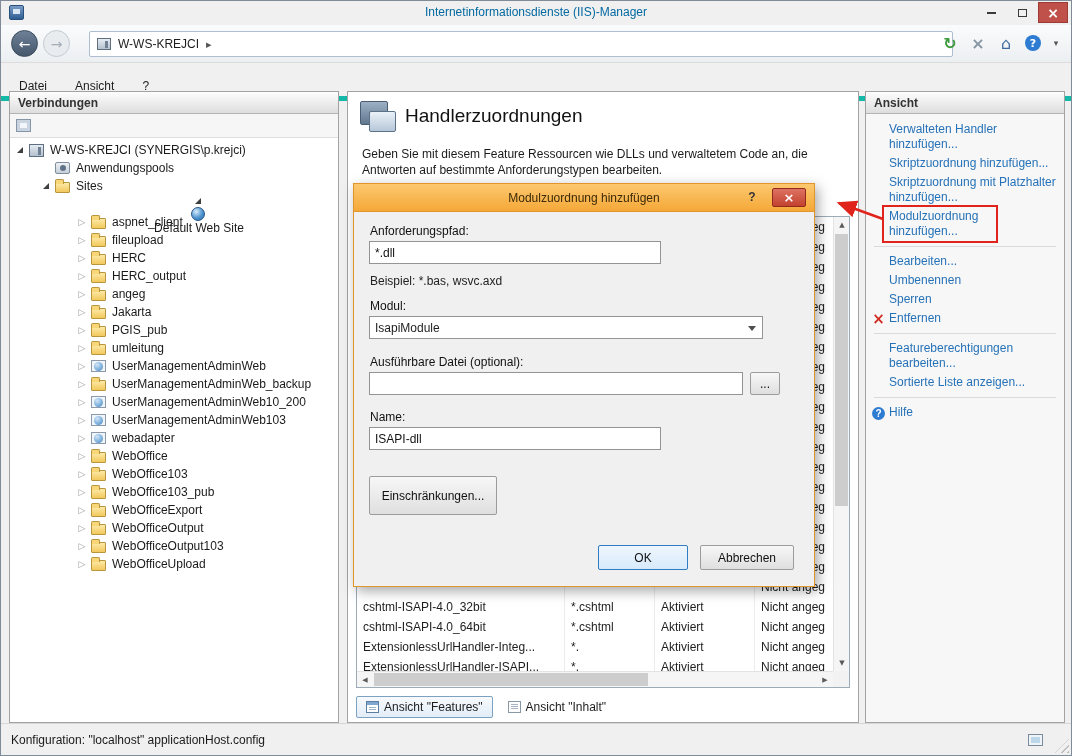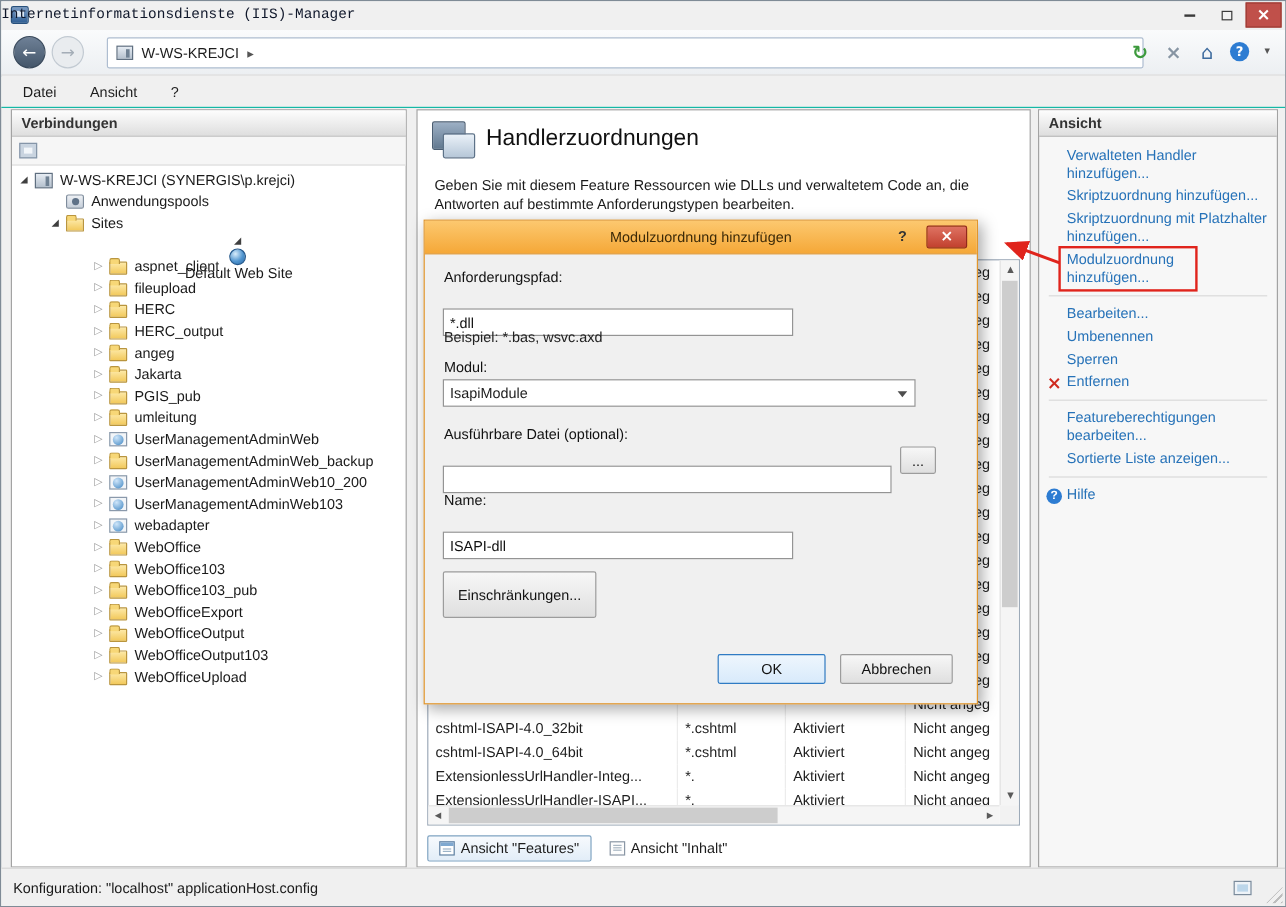--- a/index.html
+++ b/index.html
@@ -5,21 +5,21 @@
   * { margin:0; padding:0; box-sizing:border-box; }
   html,body { width:1072px; height:756px; overflow:hidden; }
   body { font-family:"Liberation Sans", sans-serif; font-size:12px; color:#1d1d1d; background:#d6d6d6; }
 
   #window { position:relative; width:1072px; height:756px; background:#f0f0f0; border:1px solid #7f8b96; overflow:hidden; }
 
   
   .titlebar { position:absolute; left:0; top:0; right:0; height:24px; background:#f0f0f0; }
   .app-ico { position:absolute; left:8px; top:4px; width:15px; height:15px; background:linear-gradient(#7a9cc6,#2f5e93); border:1px solid #27507c; border-radius:2px; }
   .app-ico::after { content:""; position:absolute; left:3px; top:3px; width:7px; height:5px; background:#d9e6f4; }
-  .title-text { position:absolute; left:0; right:0; top:4px; text-align:left; color:#0f172a;font-family:Liberation Mono, monospace; }
+  .title-text { position:absolute; left:0; right:0; top:4px; text-align:center; color:#0369a1; }
   .win-controls { position:absolute; right:3px; top:1px; display:flex; gap:1px; }
   .win-btn { width:30px; height:21px; display:flex; align-items:center; justify-content:center; background:#f0f0f0; }
   .glyph-min { width:9px; height:2px; background:#3a3a3a; }
   .glyph-max { width:9px; height:8px; border:1px solid #3a3a3a; }
   .win-btn.close { background:#c0504a; border:1px solid #9c3b34; }
   .glyph-close::before { content:"×"; color:#fff; font-size:14px; font-weight:bold; line-height:18px; font-family:"DejaVu Sans",sans-serif; }
 
   
   .toolbar { position:absolute; left:0; top:24px; right:0; height:38px; background:linear-gradient(#fafbfc,#eceff2); border-bottom:1px solid #dcdcdc; }
   .nav-btn { position:absolute; top:5px; width:27px; height:27px; border-radius:50%; display:flex; align-items:center; justify-content:center; font-family:"DejaVu Sans",sans-serif; }
@@ -35,21 +35,21 @@
   .tbi { width:18px; height:18px; display:flex; align-items:center; justify-content:center; font-family:"DejaVu Sans",sans-serif; }
   .tbi.refresh::before { content:"↻"; color:#3d9a3d; font-size:16px; font-weight:bold; }
   .tbi.stop::before { content:"×"; color:#8795a3; font-size:16px; font-weight:bold; }
   .tbi.home::before { content:"⌂"; color:#3e6b9e; font-size:16px; }
   .tbi.help { width:16px; height:16px; border-radius:50%; background:#2d7cd2; }
   .tbi.help::before { content:"?"; color:#fff; font-size:11px; font-weight:bold; }
   .tbi.caret { width:10px; }
   .tbi.caret::before { content:"▾"; color:#555; font-size:9px; }
 
   
-  .menubar { position:absolute; left:0; top:63px; right:0; height:26px; background:#f0f0f0; display:flex; align-items:center; padding-left:18px; gap:28px; border-bottom:1px solid #14b8a6; }
+  .menubar { position:absolute; left:0; top:74px; right:0; height:26px; background:#f0f0f0; display:flex; align-items:center; padding-left:18px; gap:28px; border-bottom:5px solid #14b8a6; }
   .menu-item { color:#1d1d1d; }
 
   
   .panel { position:absolute; top:90px; height:632px; background:#fff; border:1px solid #a3a3a3; }
   #connections-panel { left:8px; width:330px; }
   #content-panel { left:346px; width:512px; }
   #actions-panel { left:864px; width:200px; background:#f7f7f7; }
   .panel-header { height:22px; background:linear-gradient(#fdfdfd,#dedede); border-bottom:1px solid #b3b3b3; font-weight:bold; color:#333; padding:4px 8px; }
 
   
@@ -126,21 +126,21 @@
 
   
   #dialog { position:absolute; left:352px; top:182px; width:462px; height:404px; background:#f0f0f0; border:1px solid #e1952a; box-shadow:3px 4px 12px rgba(0,0,0,.35); z-index:40; }
   .dlg-titlebar { position:relative; height:28px; background:linear-gradient(#fcc86f,#f5a838); border-bottom:1px solid #e1952a; }
   .dlg-title { position:absolute; left:0; right:0; top:7px; text-align:center; color:#3c2a08; }
   .dlg-help { position:absolute; right:54px; top:6px; width:16px; height:16px; text-align:center; color:#333; font-weight:bold; cursor:pointer; }
   .dlg-close { position:absolute; right:8px; top:4px; width:34px; height:19px; background:linear-gradient(#de7262,#c2412f); border:1px solid #92291c; border-radius:2px; display:flex; align-items:center; justify-content:center; cursor:pointer; }
   .dlg-close::before { content:"×"; color:#fff; font-size:13px; font-weight:bold; font-family:"DejaVu Sans",sans-serif; }
   #dialog .f { position:absolute; }
   #dialog label { color:#111; }
-  #dialog input { border:1px solid #949494; background:#fff; font:12px "Liberation Sans",sans-serif; padding:2px 5px; color:#111;margin-top:16px; }
+  #dialog input { border:1px solid #949494; background:#fff; font:12px "Liberation Sans",sans-serif; padding:2px 5px; color:#111; }
   .l1 { left:16px; top:40px; }  .in1 { left:15px; top:57px; width:292px; height:23px; }
   .ex { left:16px; top:90px; color:#222; }
   .l2 { left:16px; top:115px; } 
   .combo { left:15px; top:132px; width:394px; height:23px; background:#fff; border:1px solid #949494; display:flex; align-items:center; padding-left:5px; }
   .combo-arrow { position:absolute; right:6px; top:9px; width:0; height:0; border-left:4px solid transparent; border-right:4px solid transparent; border-top:5px solid #4d4d4d; }
   .l3 { left:16px; top:171px; }  .in3 { left:15px; top:188px; width:374px; height:23px; }
   #dialog button { font:12px "Liberation Sans",sans-serif; color:#111; background:linear-gradient(#f7f7f7,#dfdfdf); border:1px solid #9c9c9c; border-radius:2px; cursor:pointer; }
   .browse { left:396px; top:188px; width:30px; height:23px; }
   .l4 { left:16px; top:226px; }  .in4 { left:15px; top:243px; width:292px; height:23px; }
   .restrict { left:15px; top:292px; width:128px; height:39px; }

